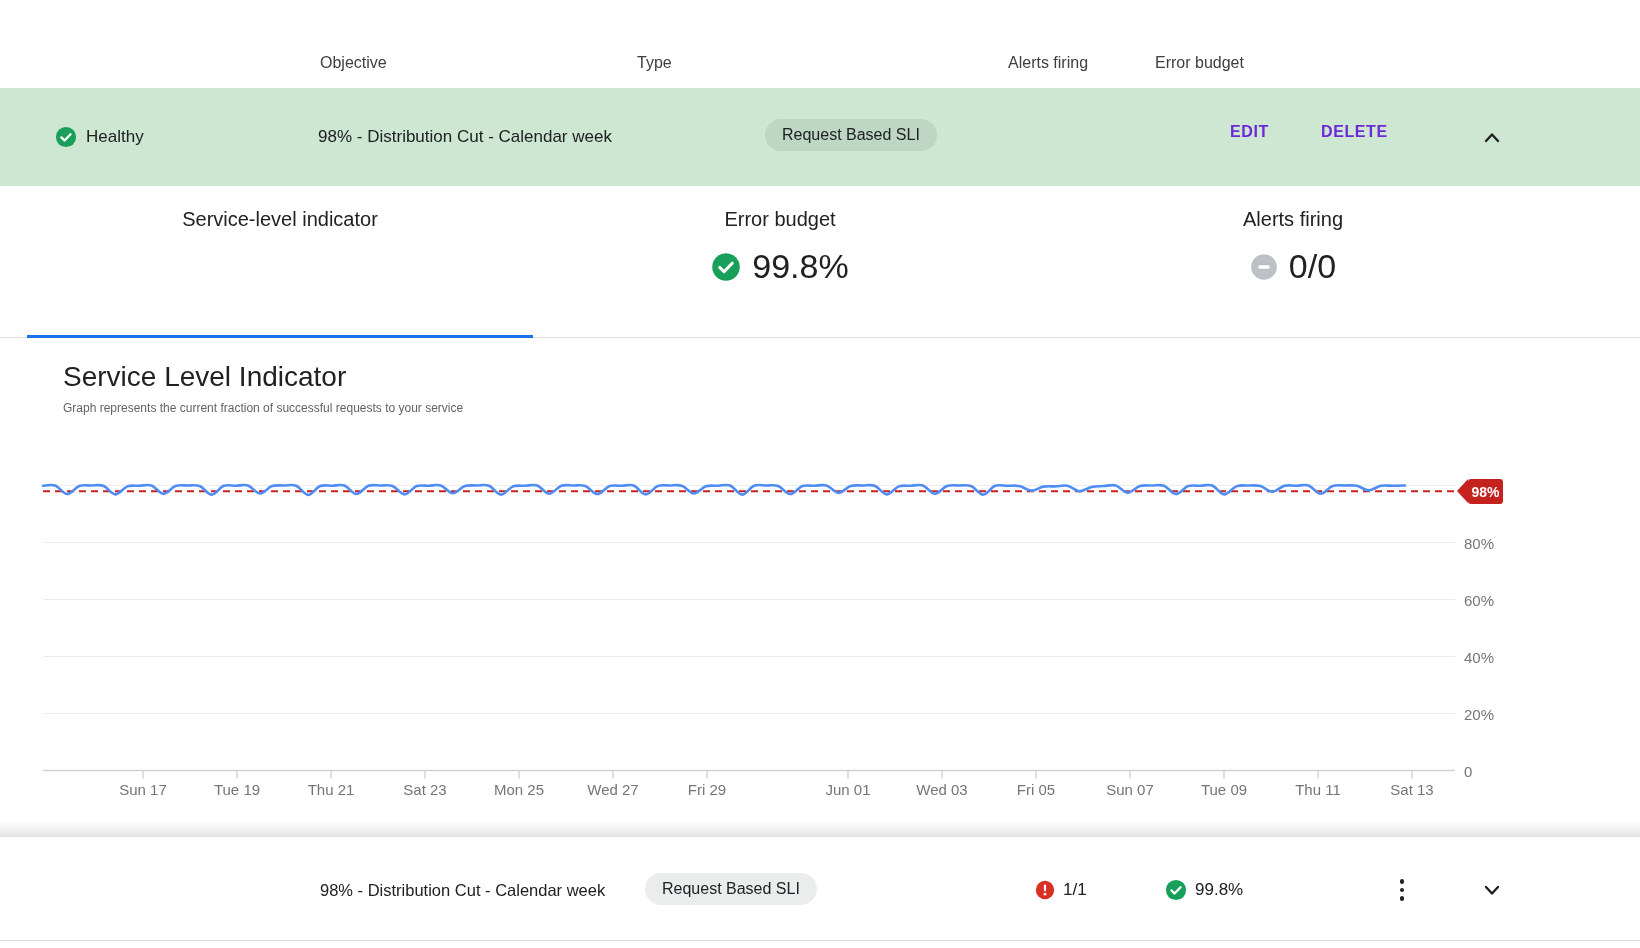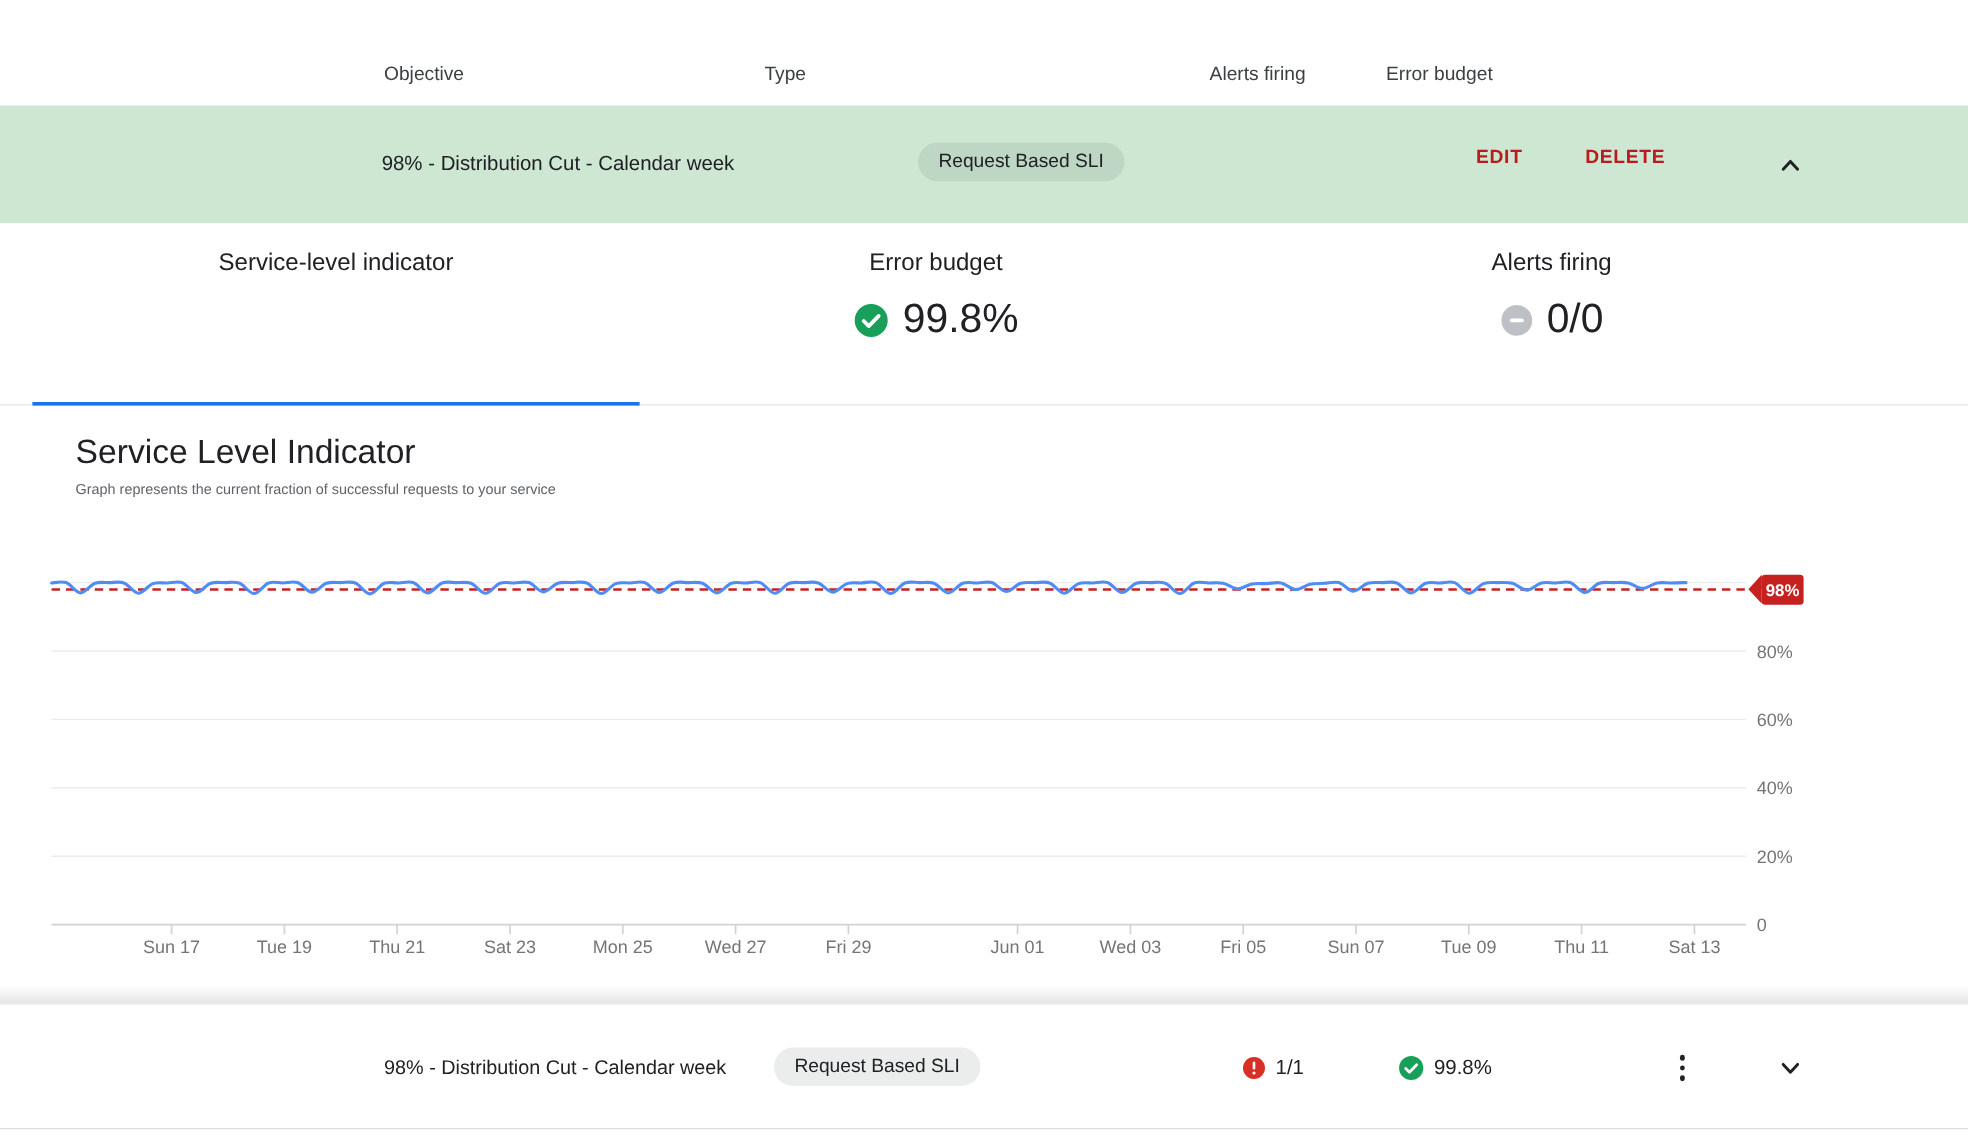--- a/index.html
+++ b/index.html
@@ -16,21 +16,21 @@
   .col-budget { left:1155px; }
 
   
   .row-healthy { position:absolute; left:0; top:88px; width:1640px; height:98px; background:#cde7d3; cursor:pointer; }
   .status-cell { position:absolute; display:flex; align-items:center; gap:9px; }
   .row-healthy .status-cell { left:55px; top:0; height:98px; }
   .status-text { font-size:17px; color:#202124; }
   .row-healthy .objective-cell { position:absolute; left:270px; top:0; width:390px; height:98px; display:flex; align-items:center; justify-content:center; text-align:center; font-size:17px; }
   .chip { display:inline-flex; align-items:center; background:rgba(60,64,67,0.10); border-radius:18px; padding:7px 17px; font-size:16px; color:#202124; white-space:nowrap; }
   .row-healthy .chip { position:absolute; left:765px; top:31px; }
-  .text-btn { position:absolute; top:0; height:88px; display:flex; align-items:center; background:none; border:none; font-family:inherit; font-size:16px; font-weight:700; letter-spacing:0.6px; color:#b91c1c; cursor:pointer; }
+  .text-btn { position:absolute; top:0; height:88px; display:flex; align-items:center; background:none; border:none; font-family:inherit; font-size:16px; font-weight:700; letter-spacing:0.6px; color:#6d28d9; cursor:pointer; }
   .btn-edit { left:1230px; }
   .btn-delete { left:1321px; }
   .chev-btn { position:absolute; top:36px; width:28px; height:28px; background:none; border:none; cursor:pointer; padding:0; }
   .row-healthy .chev-btn { left:1478px; }
 
   
   .detail { position:absolute; left:0; top:186px; width:1640px; height:150px; background:#fff; }
   .metric { position:absolute; top:22px; width:320px; text-align:center; }
   .metric-sli { left:120px; }
   .metric-budget { left:620px; }
@@ -73,20 +73,29 @@
 
 <div class="screen">
 
   <div class="col-label col-status">Status</div>
   <div class="col-label col-objective">Objective</div>
   <div class="col-label col-type">Type</div>
   <div class="col-label col-alerts">Alerts firing</div>
   <div class="col-label col-budget">Error budget</div>
 
   <div class="row-healthy">
+    <div class="status-cell">
+      <span class="icon">
+        <svg width="22" height="22" viewBox="0 0 24 24">
+            <circle cx="12" cy="12" r="11" fill="#18a05a"></circle>
+            <path d="M7 12.4 L10.4 15.8 L17 9" fill="none" stroke="#fff" stroke-width="2.5" stroke-linecap="round" stroke-linejoin="round"></path>
+          </svg>
+      </span>
+      <span class="status-text">Healthy</span>
+    </div>
     <div class="objective-cell">98% - Distribution Cut - Calendar week</div>
     <span class="chip">Request Based SLI</span>
     <button class="text-btn btn-edit">EDIT</button>
     <button class="text-btn btn-delete">DELETE</button>
     <button class="chev-btn">
       <span class="icon">
         <svg width="28" height="28" viewBox="0 0 28 28">
             <path d="M8 17 L14 10.5 L20 17" fill="none" stroke="#202124" stroke-width="2.4" stroke-linecap="round" stroke-linejoin="round"></path>
           </svg>
       </span>

